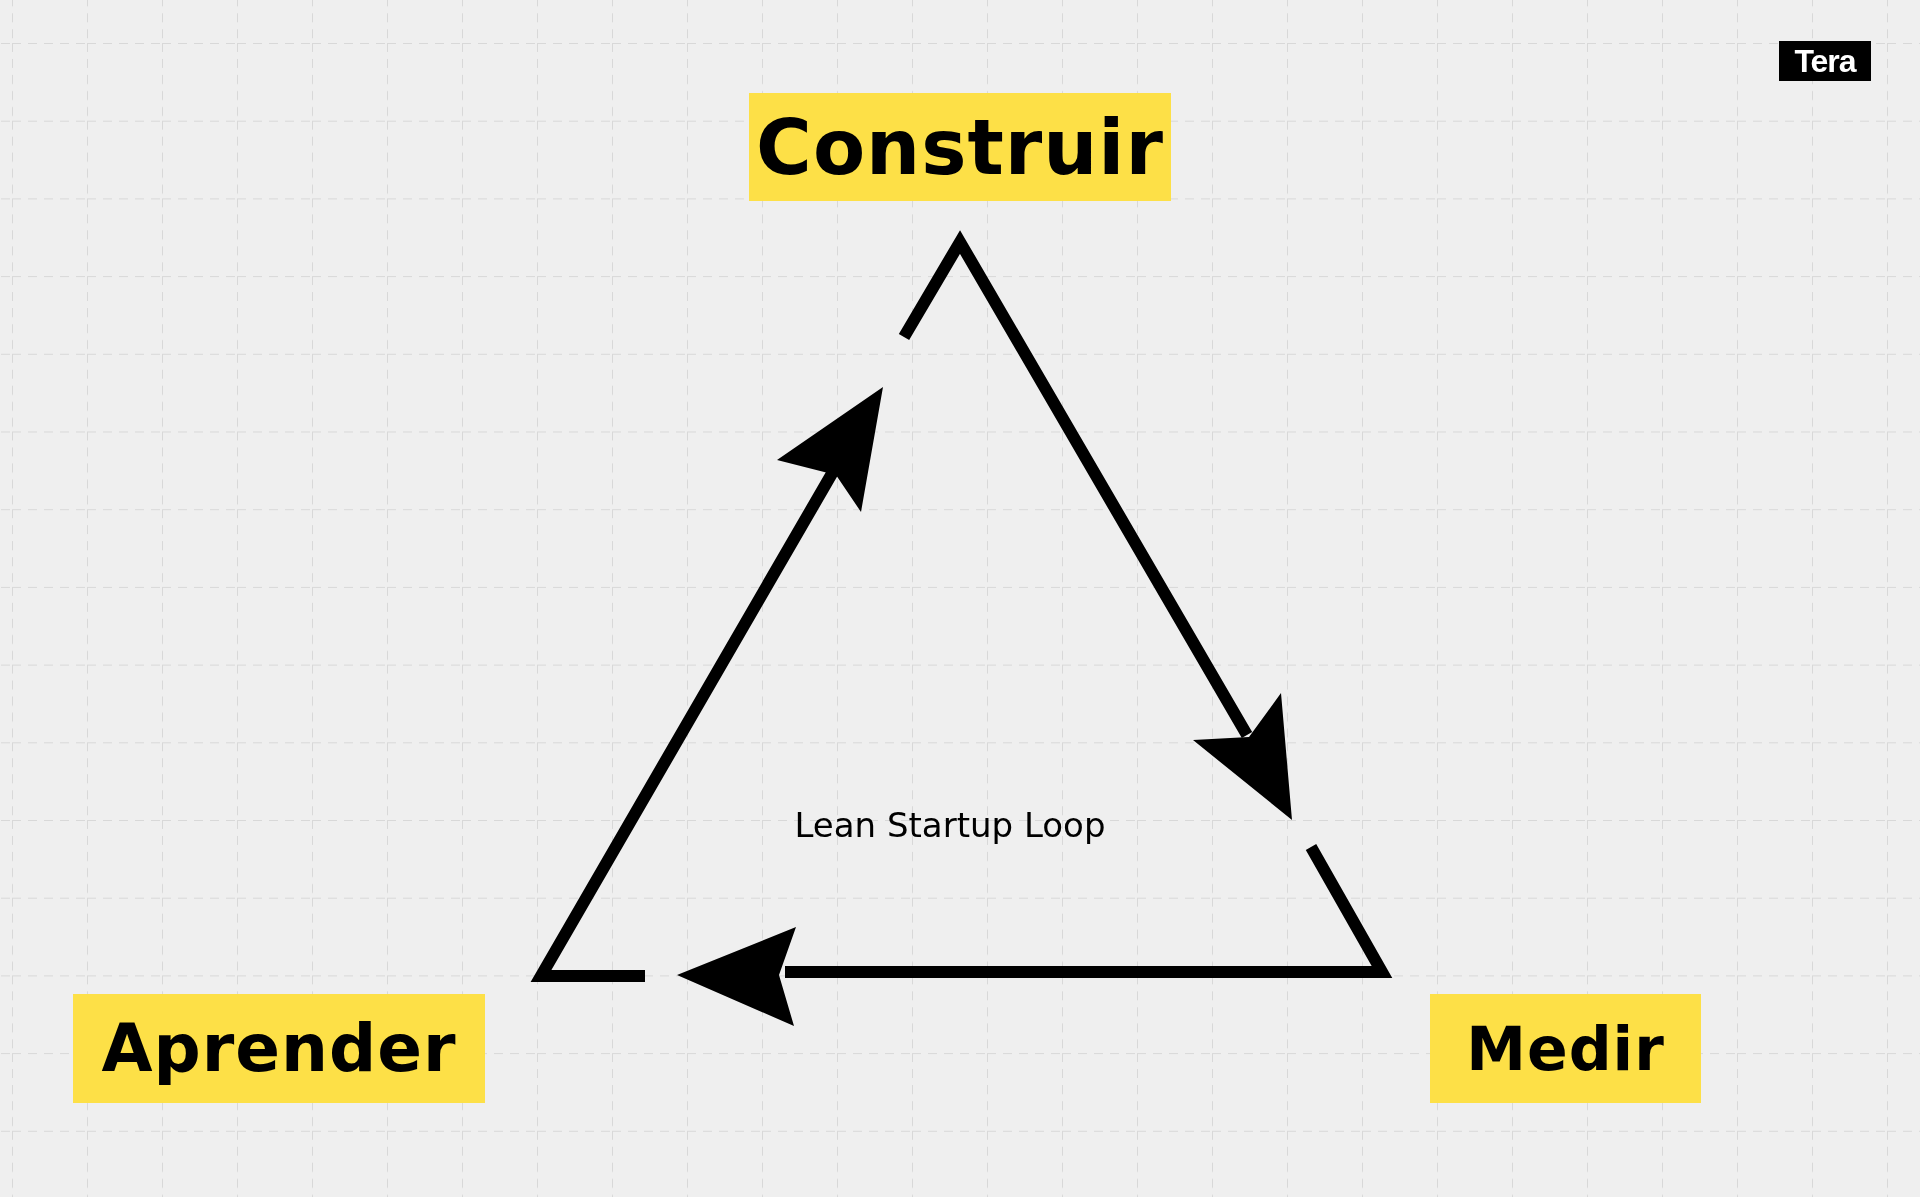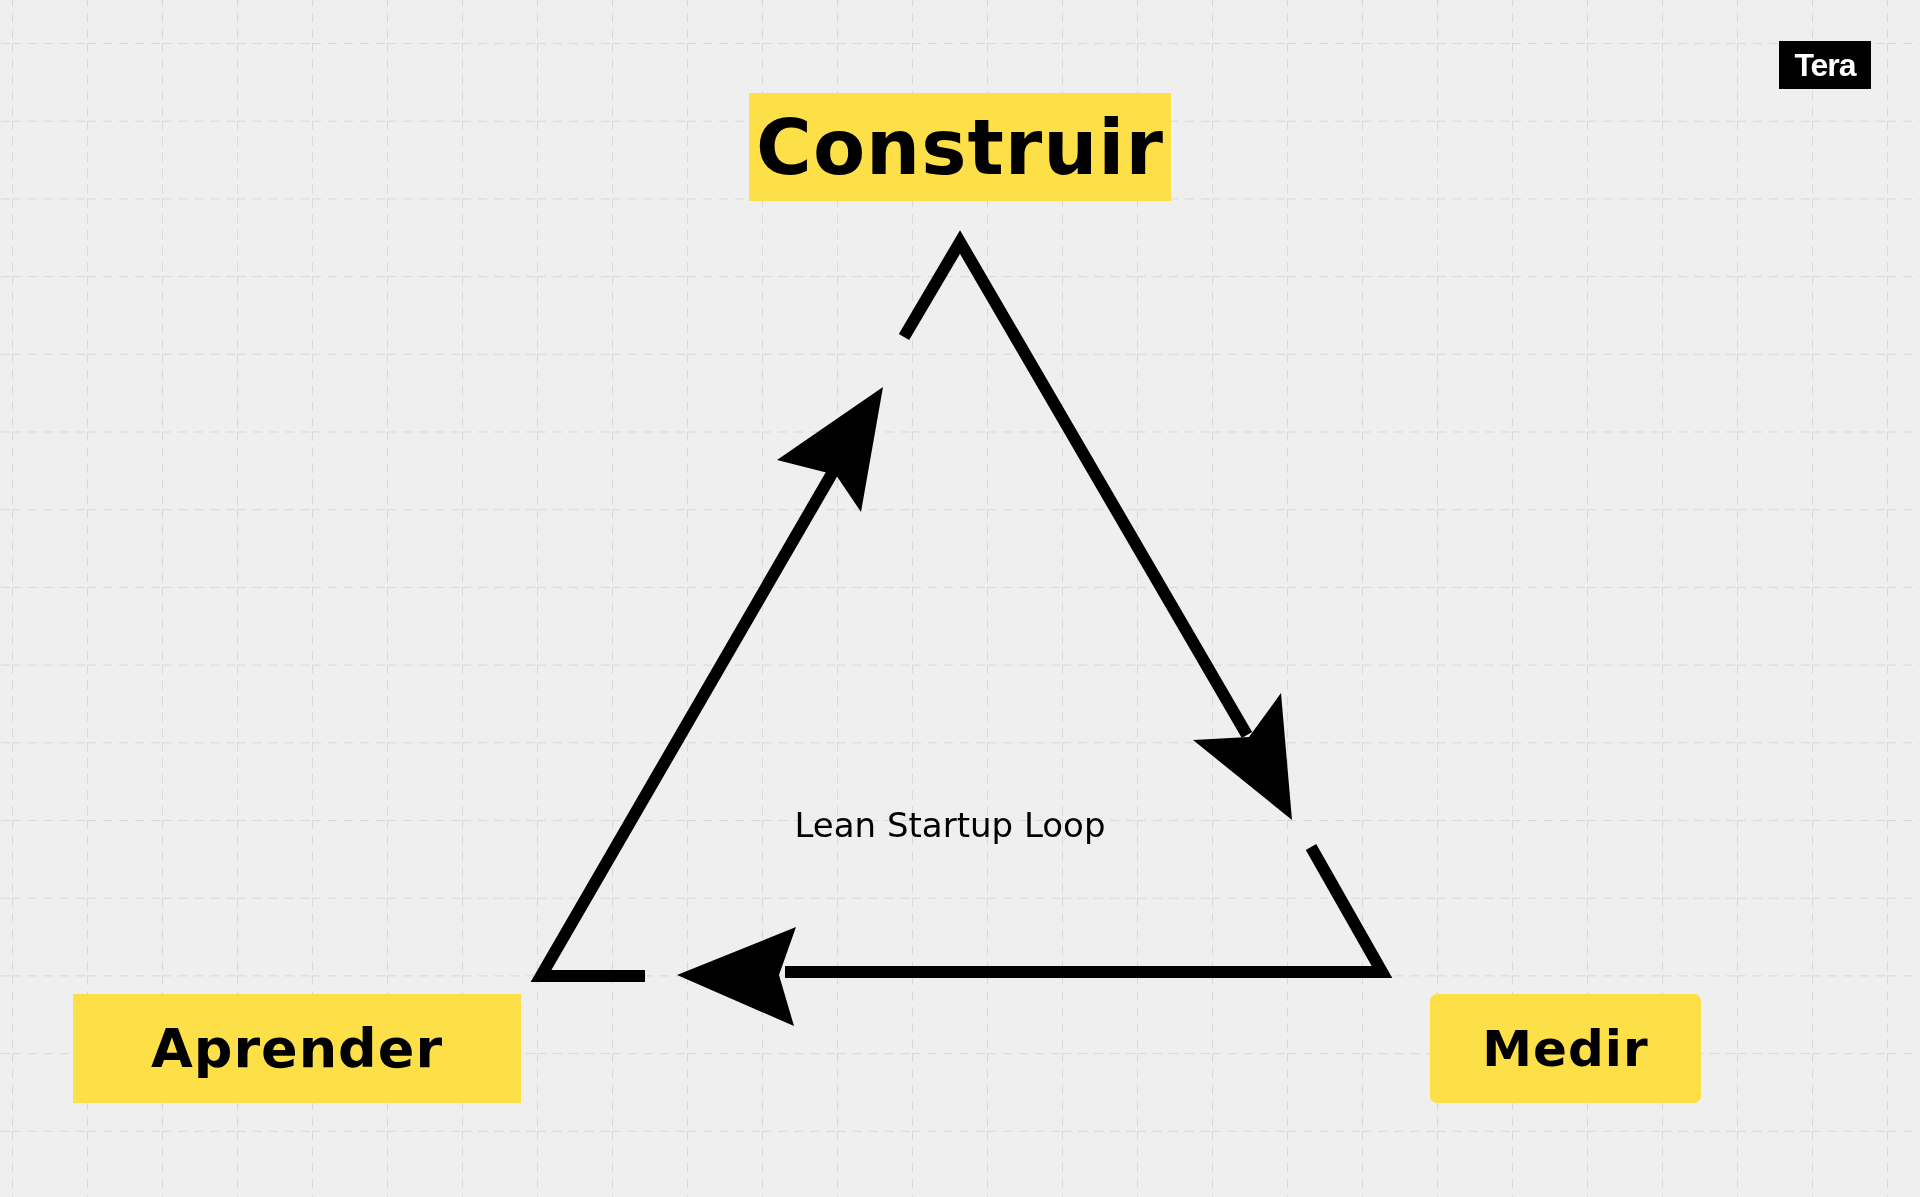--- a/index.html
+++ b/index.html
@@ -10,29 +10,29 @@
   }
   #grid { position:absolute; left:0; top:0; width:1920px; height:1197px; }
   #diagram { position:absolute; left:0; top:0; width:1920px; height:1197px; }
   .label-box {
     position:absolute; background:#fde047; color:#000;
     font-family:"DejaVu Sans", sans-serif; font-weight:bold;
     display:flex; align-items:center; justify-content:center;
     letter-spacing:1px;
   }
   #box-construir { left:749px; top:93px; width:422px; height:108px; font-size:76px; }
-  #box-aprender { left:73px; top:994px; width:448px; height:109px; font-size:54px;text-align:center; }
-  #box-medir { left:1430px; top:994px; width:271px; height:109px; font-size:50px;border-radius:7px; }
+  #box-aprender { left:73px; top:994px; width:412px; height:109px; font-size:66px;text-align:center; }
+  #box-medir { left:1430px; top:994px; width:271px; height:109px; font-size:60px; }
   #center-title {
     position:absolute; left:660px; top:785px; width:580px; height:80px;
     font-family:"DejaVu Sans", sans-serif; font-size:34px; color:#000;
     display:flex; align-items:center; justify-content:center;
   }
   #logo {
-    position:absolute; left:1779px; top:41px; width:92px; height:48px;
+    position:absolute; left:1779px; top:41px; width:92px; height:40px;
     background:#000; color:#fff; font-weight:bold; font-size:32px;
     font-family:"Liberation Sans", sans-serif;
     display:flex; align-items:center; justify-content:center; letter-spacing:-1px;
   }
 </style>
 </head>
 <body>
 
 <svg id="grid" xmlns="http://www.w3.org/2000/svg" width="1920" height="1197">
   <defs>

